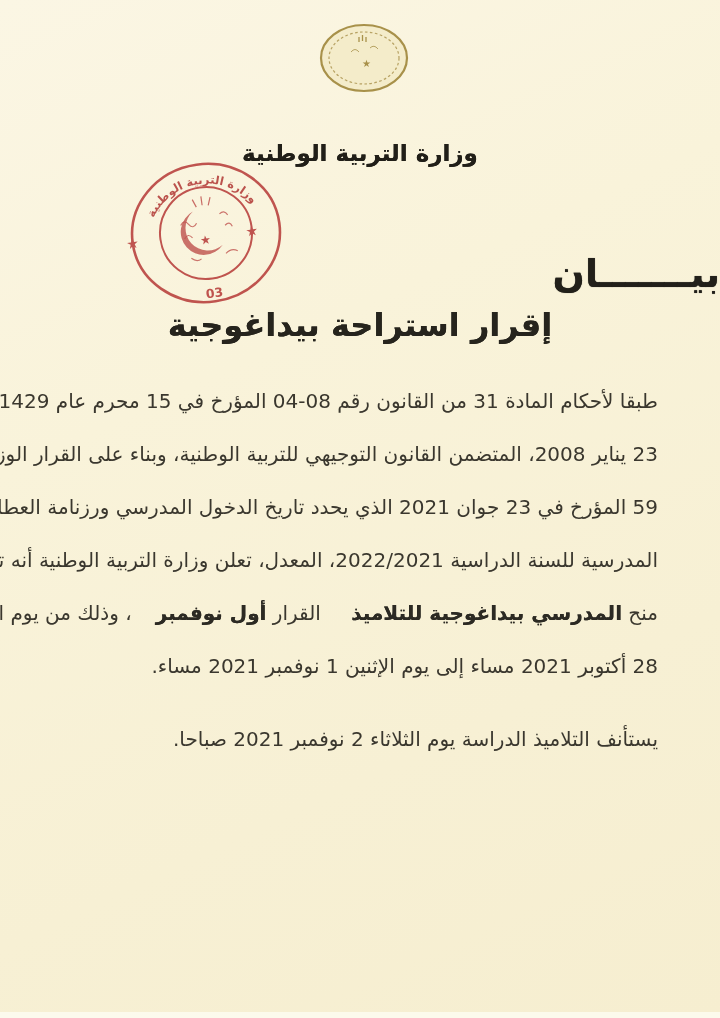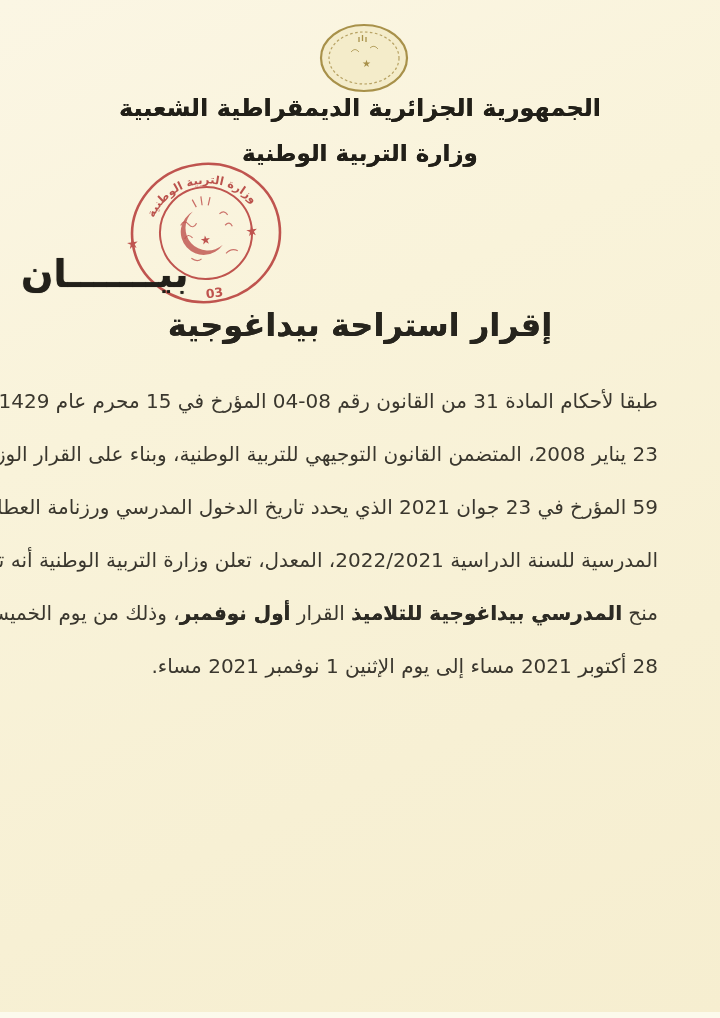--- a/index.html
+++ b/index.html
@@ -24,42 +24,42 @@
     color:#211f18;font-weight:bold;
     text-shadow:0 0 .6px #211f18;
     white-space:nowrap;
   }
   .hdr1{top:94px;font-size:24px;}
   .hdr2{top:140px;font-size:23px;}
   
   .stamp{position:absolute;left:126px;top:158px;width:160px;height:150px;opacity:.92;}
   
   .doc-title{
-    position:absolute;left:0;right:0;top:252px;text-align:left;
+    position:absolute;left:0;right:0;top:252px;text-align:right;
     font-size:38px;font-weight:bold;color:#22201a;
     text-shadow:0 0 .7px #22201a;white-space:nowrap;padding-left:21px;
   }
   .doc-subtitle{
     position:absolute;left:0;right:0;top:306px;text-align:center;
     font-size:32px;font-weight:bold;color:#26241d;
     text-shadow:0 0 .5px #26241d;white-space:nowrap;
   }
   
   .body-block{
     position:absolute;right:62px;left:62px;top:378px;
     color:#3a372e;font-size:20px;
   }
   .bline{
     height:53px;line-height:46px;
     direction:rtl;
     text-align:justify;text-align-last:justify;
     white-space:nowrap;
   }
   .bline.last{text-align-last:right;}
-  .bline b{color:#2c2a23;text-shadow:0 0 .5px #2c2a23;}
+  .bline b{color:#2c2a23;text-shadow:0 0 .5px #2c2a23;margin-left:24px;}
   .closing{
     position:absolute;right:62px;left:62px;top:716px;
     color:#3a372e;font-size:20px;line-height:46px;
     text-align:right;direction:rtl;white-space:nowrap;
   }
 </style>
 </head>
 <body>
 
 <div class="page">
@@ -68,21 +68,20 @@
     <svg viewBox="0 0 92 72" width="92" height="72">
       <ellipse cx="46" cy="36" rx="43" ry="33" fill="#f4ecca" stroke="#a8914a" stroke-width="2.2"></ellipse>
       <ellipse cx="46" cy="36" rx="35" ry="26" fill="none" stroke="#ab9450" stroke-width="1.2" stroke-dasharray="2.6 2.4" opacity=".85"></ellipse>
       <path d="M 38 20 A 17 17 0 1 0 56 49 A 13 13 0 1 1 38 20" fill="#a8914a" opacity=".9"></path>
       <text x="53" y="45" font-size="10" fill="#a8914a">★</text>
       <path d="M41 20 v-5 M44.5 19 v-6 M48 20 v-5" stroke="#a8914a" stroke-width="1.3" fill="none"></path>
       <path d="M33 30 q4 -5 8 0 M52 26 q4 -4 8 1" stroke="#a8914a" stroke-width="1" fill="none" opacity=".8"></path>
     </svg>
   </div>
 
-  <div class="hdr hdr1">الجمهورية الجزائرية الديمقراطية الشعبية</div>
   <div class="hdr hdr2">وزارة التربية الوطنية</div>
 
   <div class="stamp">
     <svg viewBox="0 0 160 150" width="160" height="150">
       <g transform="rotate(-8 80 75)">
         <ellipse cx="80" cy="75" rx="74" ry="69" fill="none" stroke="#bb4743" stroke-width="2.6"></ellipse>
         <circle cx="80" cy="75" r="46" fill="none" stroke="#bb4743" stroke-width="2"></circle>
         <path id="stampArc" d="M 23 92 A 58 56 0 1 1 137 92" fill="none"></path>
         <text font-size="11.5" font-weight="bold" fill="#b64540">
           <textPath href="#stampArc" startOffset="50%" text-anchor="middle">وزارة التربية الوطنية</textPath>
@@ -104,14 +103,15 @@
 
   <div class="body-block">
     <div class="bline">طبقا لأحكام المادة 31 من القانون رقم 08-04 المؤرخ في 15 محرم عام 1429 الموافق</div>
     <div class="bline">23 يناير 2008، المتضمن القانون التوجيهي للتربية الوطنية، وبناء على القرار الوزاري رقم</div>
     <div class="bline">59 المؤرخ في 23 جوان 2021 الذي يحدد تاريخ الدخول المدرسي ورزنامة العطل</div>
     <div class="bline">المدرسية للسنة الدراسية 2022/2021، المعدل، تعلن وزارة التربية الوطنية أنه تقرر</div>
     <div class="bline"><span>منح </span><b>المدرسي بيداغوجية للتلاميذ</b><span> القرار </span><b>أول نوفمبر</b><span>، وذلك من يوم الخميس</span></div>
     <div class="bline last">28 أكتوبر 2021 مساء إلى يوم الإثنين 1 نوفمبر 2021 مساء.</div>
   </div>
 
+  <div class="closing">يستأنف التلاميذ الدراسة يوم الثلاثاء 2 نوفمبر 2021 صباحا.</div>
 
 </div>
 
 </body></html>

